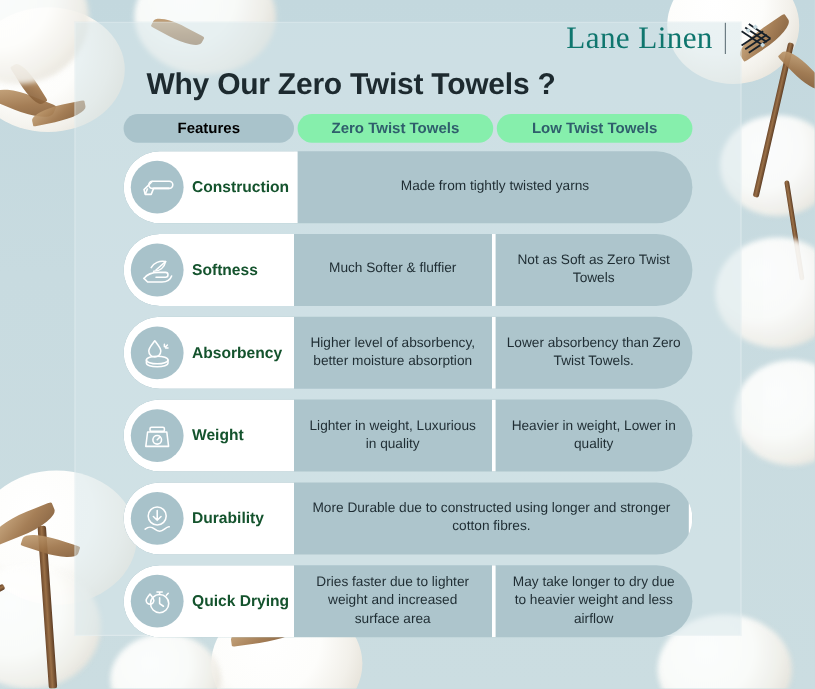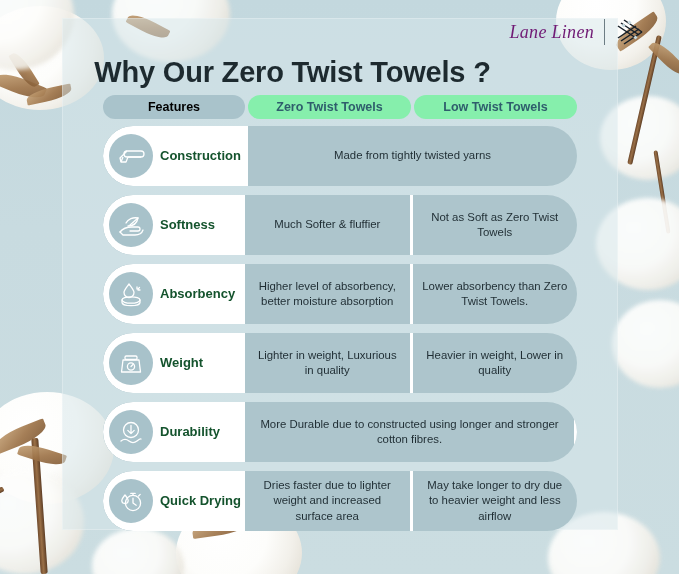--- a/index.html
+++ b/index.html
@@ -20,27 +20,27 @@
   .bract{position:absolute;background:linear-gradient(150deg,#c9a77c,#9d7348 55%,#7d5733);border-radius:60% 6% 60% 6%;opacity:.92;}
   .stem{position:absolute;background:linear-gradient(90deg,#6e4a2d,#9a7047 45%,#5d3d24);border-radius:2px;}
 
   
   .panel{position:absolute;left:62px;top:18px;width:556px;height:512px;
          background:rgba(214,229,233,.50);
          box-shadow:0 0 0 1px rgba(255,255,255,.25) inset;}
 
   
   .logo{position:absolute;right:34px;top:17px;display:flex;align-items:center;gap:10px;z-index:6;}
-  .logo-text{font-family:"Liberation Serif", serif;font-size:18px;color:#701a75;letter-spacing:.3px;white-space:nowrap;font-style:italic;}
+  .logo-text{font-family:"Liberation Serif", serif;font-size:26px;color:#0f766e;letter-spacing:.3px;white-space:nowrap;}
   .logo-sep{width:1px;height:26px;background:#6d7d84;}
   .logo-mark{width:30px;height:30px;position:relative;}
 
   
   .title{position:absolute;top:56px;left:0;width:585px;text-align:center;z-index:6;
-         font-size:29px;font-weight:bold;color:#1d2a2f;letter-spacing:-.2px;}
+         font-size:25px;font-weight:bold;color:#1d2a2f;letter-spacing:-.2px;}
 
   
   .table{position:absolute;left:103px;top:95px;width:474px;z-index:5;}
 
   .head-row{display:flex;gap:3px;height:24px;margin-bottom:7px;}
   .h-feature{width:142px;background:#a9c3cb;border-radius:12px 12px 12px 12px;
              display:flex;align-items:center;justify-content:center;
              color:#000000;font-size:12.5px;font-weight:bold;}
   .h-col{flex:1;background:#86efac;border-radius:12px;
          display:flex;align-items:center;justify-content:center;

